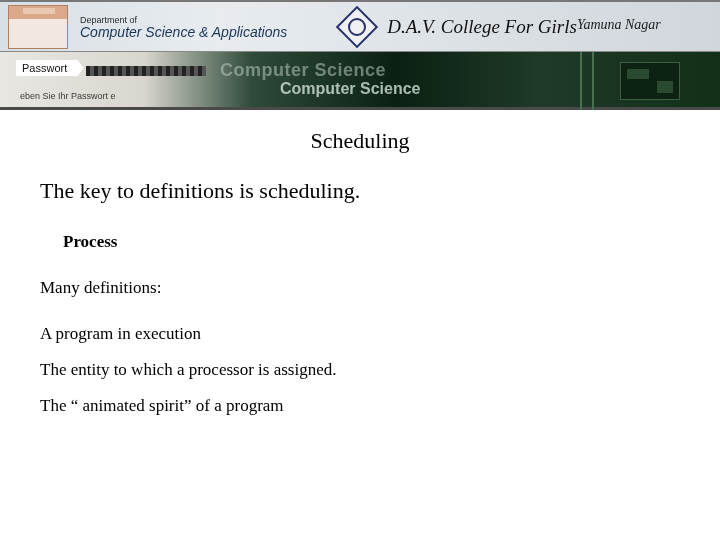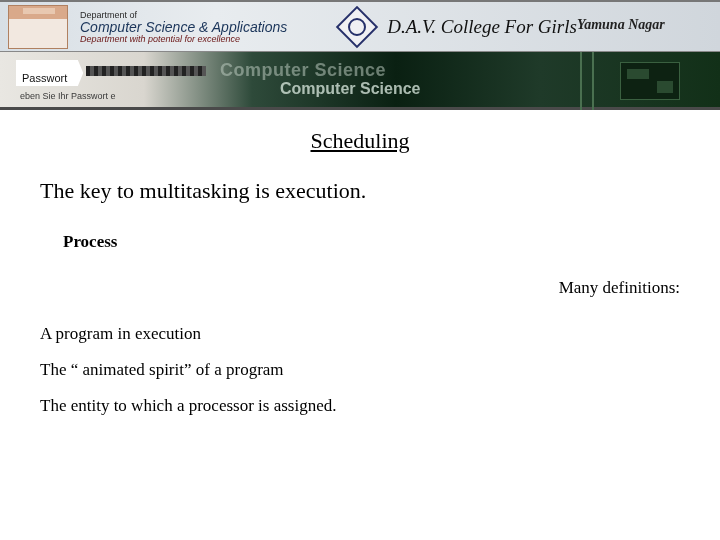--- a/index.html
+++ b/index.html
@@ -88,38 +88,37 @@
     font-size: 19px;
     color: #111;
     line-height: 1;
   }
   .college-loc {
     font-family: "Comic Sans MS", cursive;
     font-style: italic;
     font-size: 14px;
     color: #222;
     text-align: right;
-    font-weight: bold;
   }
   .banner {
     width: 100%;
     height: 58px;
     background: linear-gradient(to right,
       #e9e7e2 0%, #d9d6cf 20%, #2e4a3a 35%, #0a2012 55%, #1f3a29 75%, #123018 100%);
     position: relative;
     border-bottom: 3px solid #4a4a4a;
   }
   .banner .passwort {
     position: absolute;
     left: 16px; top: 8px;
     font-family: Arial, sans-serif;
     font-size: 11px;
     color: #111;
     background: #fff;
-    padding: 12px 16px 2px 6px;
+    padding: 2px 16px 2px 6px;
     clip-path: polygon(0 0, 92% 0, 100% 50%, 92% 100%, 0 100%);
   }
   .banner .strip {
     position: absolute;
     left: 86px; top: 14px;
     width: 120px; height: 10px;
     background: repeating-linear-gradient(90deg, #222 0 4px, #555 4px 8px);
   }
   .banner .passwort2 {
     position: absolute;
@@ -167,52 +166,49 @@
       linear-gradient(#4a7050, #4a7050) 10px 0/2px 100% no-repeat,
       linear-gradient(#4a7050, #4a7050) 22px 0/2px 100% no-repeat;
   }
   .content {
     padding: 18px 40px 0 40px;
   }
   .title {
     text-align: center;
     font-family: "Comic Sans MS", "Brush Script MT", cursive;
     font-size: 22px;
-    text-decoration: underline;
     margin-bottom: 24px;
   }
   .lead {
     font-size: 22px;
     margin-bottom: 28px;
   }
   .subhead {
     font-weight: bold;
     font-size: 17px;
     margin-bottom: 26px;
     margin-left: 23px;
   }
   .para {
     font-size: 17px;
     margin-bottom: 26px;
-    text-align: right;
   }
   .def {
     font-size: 17px;
     margin-bottom: 16px;
   }
 </style>
 </head>
 <body>
 
 <div class="header">
   <div class="building"></div>
   <div class="dept-block">
     <span class="dept-of">Department of</span>
     <span class="dept-name">Computer Science &amp; Applications</span>
-    <span class="dept-tag">Department with potential for excellence</span>
   </div>
   <div class="emblem">
     <div class="diamond"></div>
     <div class="ring"></div>
   </div>
   <div class="college-block">
     <span class="college-name">D.A.V. College For Girls</span>
     <span class="college-loc">Yamuna Nagar</span>
   </div>
 </div>
@@ -222,19 +218,19 @@
   <div class="strip"></div>
   <div class="passwort2">eben Sie Ihr Passwort e</div>
   <div class="cs-text">Computer Science</div>
   <div class="cs-text2">Computer Science</div>
   <div class="line1"></div>
   <div class="chip"></div>
 </div>
 
 <div class="content">
   <div class="title">Scheduling</div>
-  <div class="lead">The key to multitasking is execution.</div>
+  <div class="lead">The key to definitions is scheduling.</div>
   <div class="subhead">Process</div>
   <div class="para">Many definitions:</div>
   <div class="def">A program in execution</div>
+  <div class="def">The entity to which a processor is assigned.</div>
   <div class="def">The “ animated spirit” of a program</div>
-  <div class="def">The entity to which a processor is assigned.</div>
 </div>
 
 </body></html>

